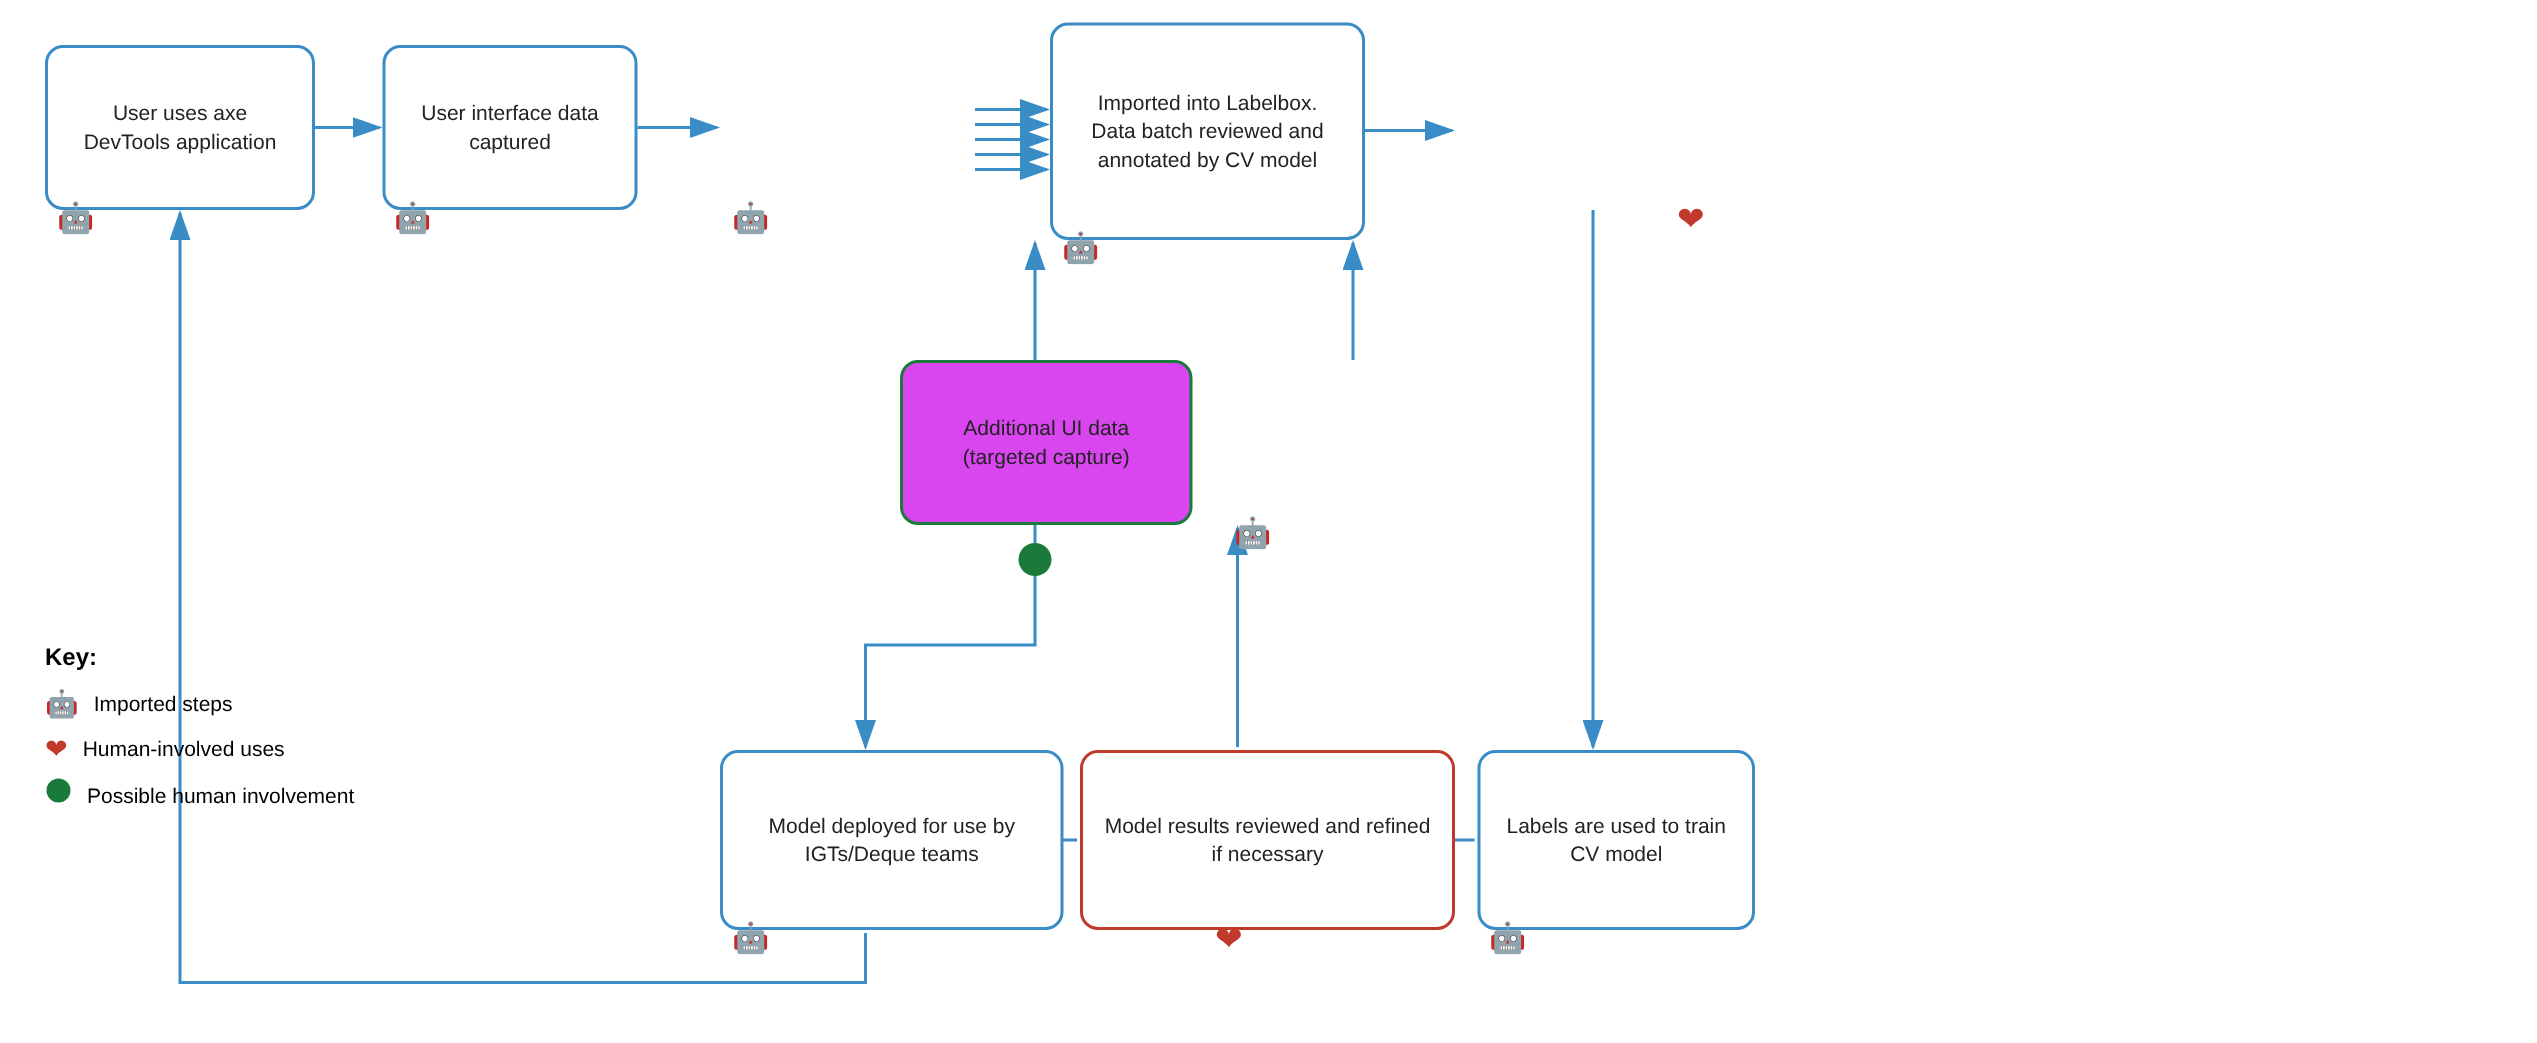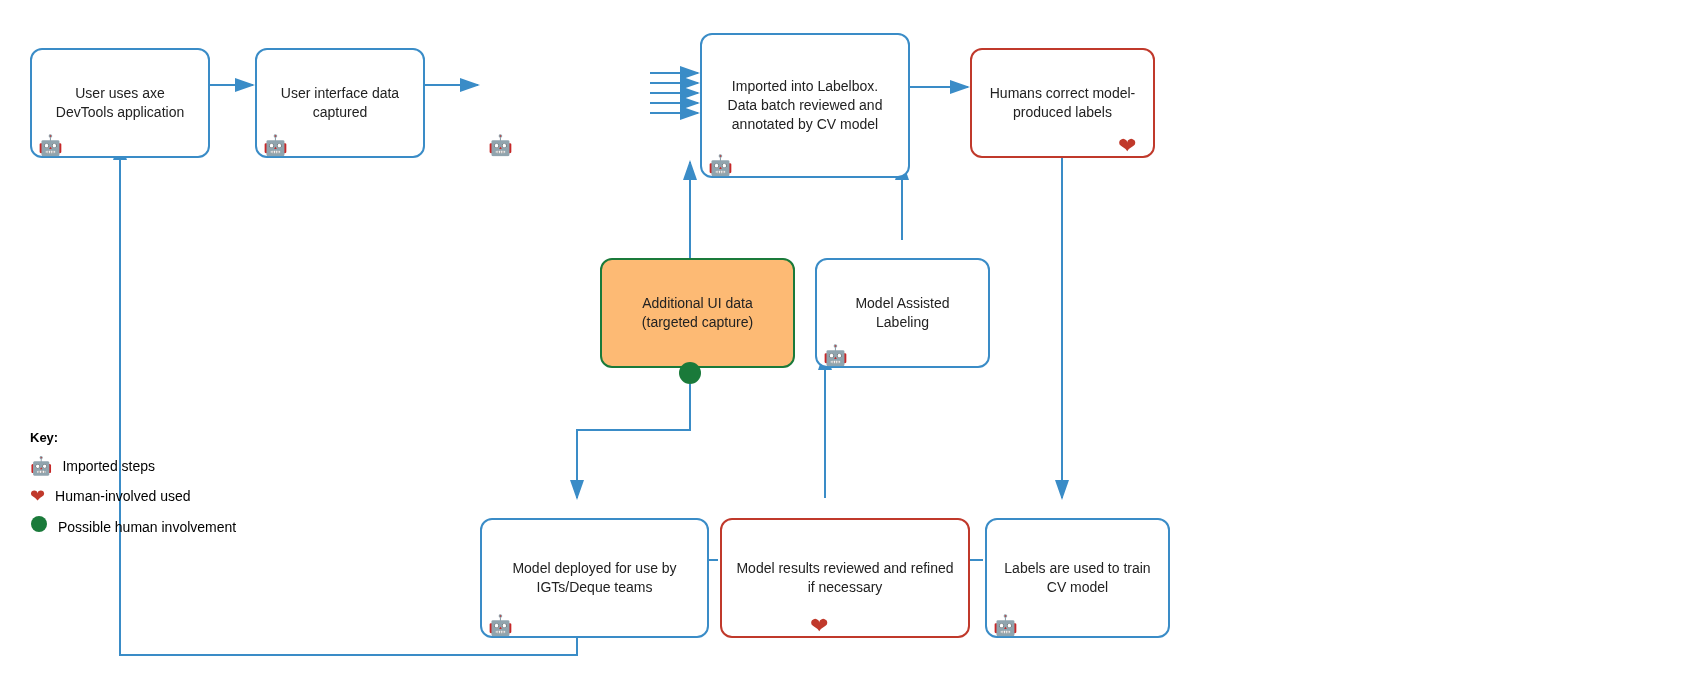--- a/index.html
+++ b/index.html
@@ -23,39 +23,38 @@
     .node {
       position: absolute;
       border-radius: 12px;
       display: flex;
       align-items: center;
       justify-content: center;
       text-align: center;
       padding: 10px 14px;
       line-height: 1.35;
       font-size: 14px;
-      margin-top: 18px;
     }
 
     .node-blue {
       border: 2.5px solid #3a8cc7;
       color: #222;
       background: #fff;
     }
 
     .node-red {
       border: 2.5px solid #c0392b;
       color: #222;
       background: #fff;
     }
 
     .node-green {
       border: 2.5px solid #1a7a3a;
       color: #222;
-      background: #fdba74;
+      background: #d946ef;
     }
 
     
     .robot-icon {
       position: absolute;
       font-size: 20px;
       color: #3a8cc7;
     }
 
     
@@ -84,21 +83,21 @@
       pointer-events: none;
     }
 
     
     .key-section {
       position: absolute;
       left: 30px;
       top: 430px;
     }
     .key-title {
-      font-size: 13px;
+      font-size: 16px;
       font-weight: bold;
       margin-bottom: 10px;
     }
     .key-item {
       display: flex;
       align-items: center;
       margin-bottom: 8px;
       font-size: 14px;
     }
     .key-icon {
@@ -162,34 +161,28 @@
   </div>
   <div class="robot-icon" style="left:263px; top:133px;">🤖</div>
 
   <div class="robot-icon" style="left:488px; top:133px;">🤖</div>
 
   <div class="node node-blue" style="left:700px; top:15px; width:210px; height:145px;justify-content:flex-end;">
     <span>Imported into Labelbox. Data batch reviewed and annotated by CV model</span>
   </div>
   <div class="robot-icon" style="left:708px; top:153px;">🤖</div>
 
-  <div class="node node-red" style="left:970px; top:30px; width:185px; height:110px;">
-    <span>Humans correct model-produced labels</span>
-  </div>
   <div class="heart-icon" style="left:1118px; top:133px;">❤</div>
 
   <div class="node node-green" style="left:600px; top:240px; width:195px; height:110px;">
     <span>Additional UI data (targeted capture)</span>
   </div>
 
   <div class="green-circle" style="left:679px; top:362px;"></div>
 
-  <div class="node node-blue" style="left:815px; top:240px; width:175px; height:110px;">
-    <span>Model Assisted Labeling</span>
-  </div>
   <div class="robot-icon" style="left:823px; top:343px;">🤖</div>
 
   <div class="node node-blue" style="left:480px; top:500px; width:229px; height:120px;">
     <span>Model deployed for use by IGTs/Deque teams</span>
   </div>
   <div class="robot-icon" style="left:488px; top:613px;">🤖</div>
 
   <div class="node node-red" style="left:720px; top:500px; width:250px; height:120px;">
     <span>Model results reviewed and refined if necessary</span>
   </div>
@@ -201,21 +194,21 @@
   <div class="robot-icon" style="left:993px; top:613px;">🤖</div>
 
   <div class="key-section">
     <div class="key-title">Key:</div>
     <div class="key-item">
       <span class="key-icon" style="color:#3a8cc7;">🤖</span>
       <span>Imported steps</span>
     </div>
     <div class="key-item">
       <span class="key-icon" style="color:#c0392b;">❤</span>
-      <span>Human-involved used</span>
+      <span>Human-involved uses</span>
     </div>
     <div class="key-item">
       <span class="key-icon">
         <svg width="18" height="18" viewBox="0 0 18 18">
             <circle cx="9" cy="9" r="8" fill="#1a7a3a"></circle>
           </svg>
       </span>
       <span>Possible human involvement</span>
     </div>
   </div>

